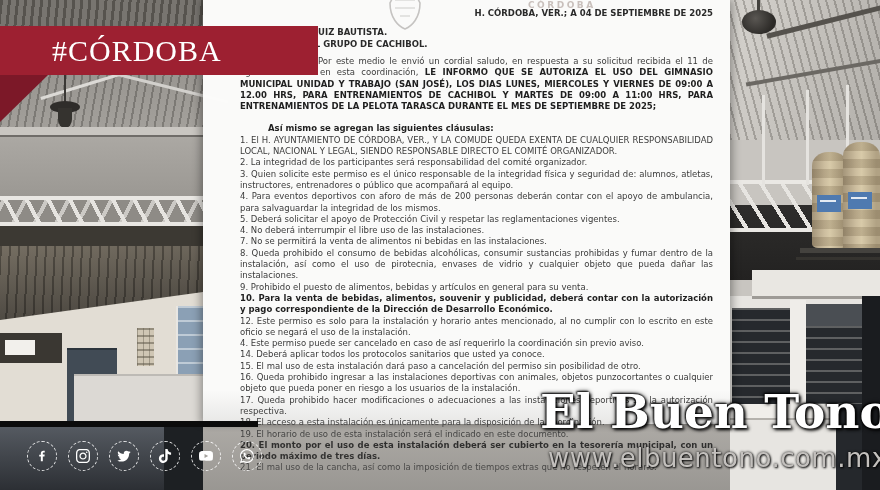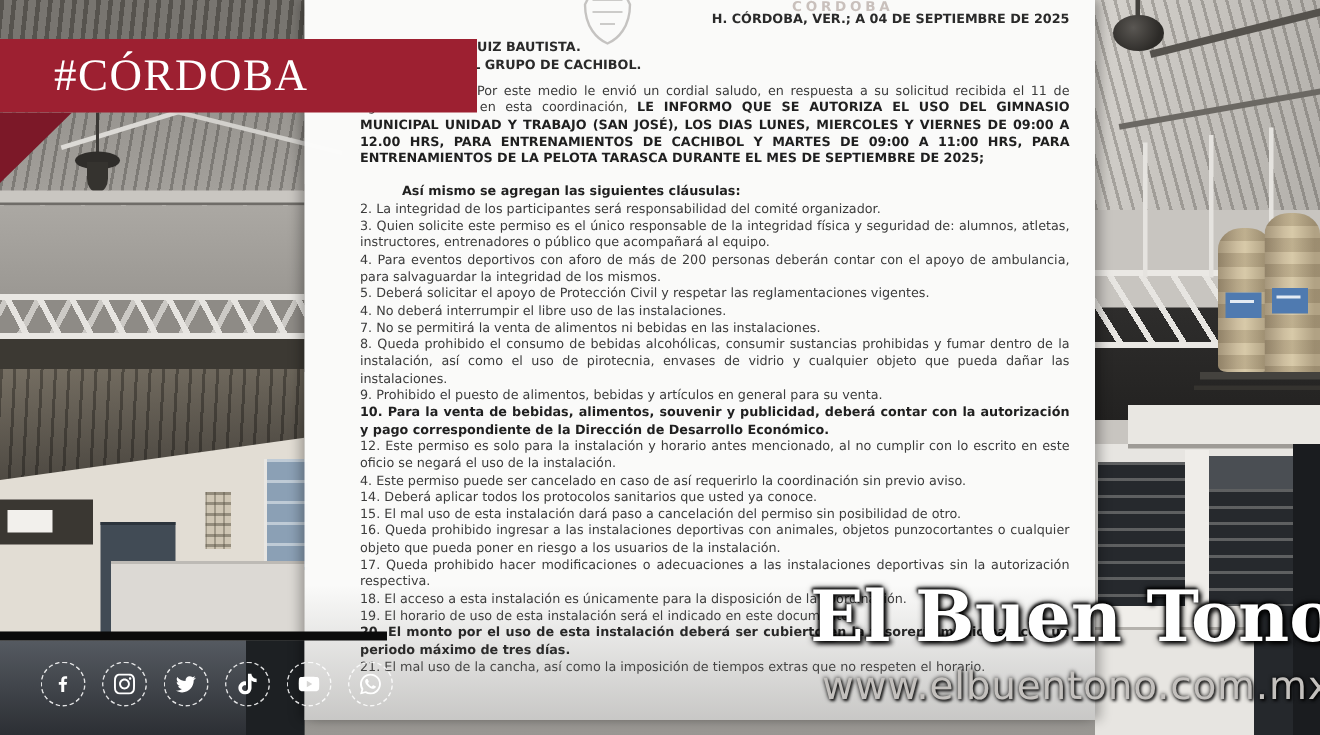--- a/index.html
+++ b/index.html
@@ -90,21 +90,21 @@
   .ph-r-winB{left:806px;top:304px;width:56px;height:108px;background:#26292d;z-index:2;
     background-image:linear-gradient(#4a4e53,#4a4e53),
       repeating-linear-gradient(180deg,rgba(150,150,148,.5) 0 2px,rgba(0,0,0,0) 2px 11px);
     background-size:56px 22px,56px 108px;background-repeat:no-repeat;}
   .ph-r-sidedark{left:862px;top:296px;width:18px;height:194px;background:#1a1c1f;z-index:2;}
   .ph-r-parapet{left:730px;top:404px;width:132px;height:14px;background:#f0eeea;
     border-bottom:2px solid #b5b2ad;z-index:2;}
   .ph-r-door{left:836px;top:404px;width:26px;height:86px;background:#25282c;z-index:3;}
 
   
-  .doc{left:203px;top:0;width:527px;height:480px;background:rgba(252,252,251,.97);
+  .doc{left:203px;top:0;width:527px;height:424px;background:rgba(252,252,251,.97);
        z-index:4;box-shadow:-4px 0 7px rgba(0,0,0,.25),4px 0 7px rgba(0,0,0,.25);
        color:#3b3b3b;}
   .doc-shade{left:203px;top:390px;width:527px;height:100px;z-index:5;
     background:linear-gradient(180deg,rgba(110,108,105,0),rgba(105,103,100,.38));pointer-events:none;}
   .doc-crest{left:180px;top:-14px;width:44px;height:44px;opacity:.55;position:absolute;}
   .doc-city-faint{position:absolute;left:325px;top:0;font-size:9px;font-weight:bold;
     letter-spacing:2.5px;color:#c9c0bc;}
   .doc-header{position:absolute;right:17px;top:8px;text-align:center;font-size:8.5px;
     font-weight:bold;line-height:11.5px;color:#2a2a2a;}
   .doc-addr{position:absolute;left:99px;top:27px;font-size:8.5px;font-weight:bold;
@@ -115,21 +115,21 @@
   .doc-intro .b{font-weight:bold;color:#1f1f1f;}
   .clauses-head{font-weight:bold;color:#1f1f1f;margin-top:11px;margin-left:28px;}
   .clause{text-align:justify;}
   .clause.bold{font-weight:bold;color:#1f1f1f;}
 
   
   .black-bar{left:0;top:421px;width:258px;height:6px;background:#0b0b0b;z-index:6;}
   .banner{left:0;top:26px;width:318px;height:49px;background:#9d2031;z-index:7;
     display:flex;align-items:center;}
   .banner-label{font-family:"Liberation Serif",serif;font-size:30px;color:#ffffff;
-    letter-spacing:1px;padding-left:36px;}
+    letter-spacing:1px;padding-left:52px;}
   .banner-fold{left:0;top:75px;width:48px;height:47px;background:#7c1828;
     clip-path:polygon(0 0,100% 0,0 100%);z-index:7;}
 
   .social-row{left:27px;top:441px;display:flex;gap:11px;z-index:8;position:absolute;}
   .social-circle{width:28px;height:28px;border:1px dashed rgba(255,255,255,.85);
     border-radius:50%;display:flex;align-items:center;justify-content:center;}
   .social-circle svg{width:14px;height:14px;fill:#ffffff;}
 
   .logo{left:540px;top:384px;z-index:9;position:absolute;white-space:nowrap;
     font-family:"DejaVu Serif",serif;font-weight:bold;font-size:47px;color:#ffffff;
@@ -206,20 +206,21 @@
       <div>H. CÓRDOBA, VER.; A 04 DE SEPTIEMBRE DE 2025</div>
     </div>
     <div class="doc-addr">
       <div>A RUIZ BAUTISTA.</div>
       <div>DEL GRUPO DE CACHIBOL.</div>
     </div>
     <div class="doc-body">
       <div class="doc-intro"><span>Por este medio le envió un cordial saludo, en respuesta a su solicitud recibida el 11 de agosto de 2025 en esta coordinación, </span><span class="b">LE INFORMO QUE SE AUTORIZA EL USO DEL GIMNASIO MUNICIPAL UNIDAD Y TRABAJO (SAN JOSÉ), LOS DIAS LUNES, MIERCOLES Y VIERNES DE 09:00 A 12.00 HRS, PARA ENTRENAMIENTOS DE CACHIBOL Y MARTES DE 09:00 A 11:00 HRS, PARA ENTRENAMIENTOS DE LA PELOTA TARASCA DURANTE EL MES DE SEPTIEMBRE DE 2025;</span></div>
       <div class="clauses-head">Así mismo se agregan las siguientes cláusulas:</div>
       <div>
+          <div class="clause">1. El H. AYUNTAMIENTO DE CÓRDOBA, VER., Y LA COMUDE QUEDA EXENTA DE CUALQUIER RESPONSABILIDAD LOCAL, NACIONAL Y LEGAL, SIENDO RESPONSABLE DIRECTO EL COMITÉ ORGANIZADOR.</div>
           <div class="clause">2. La integridad de los participantes será responsabilidad del comité organizador.</div>
           <div class="clause">3. Quien solicite este permiso es el único responsable de la integridad física y seguridad de: alumnos, atletas, instructores, entrenadores o público que acompañará al equipo.</div>
           <div class="clause">4. Para eventos deportivos con aforo de más de 200 personas deberán contar con el apoyo de ambulancia, para salvaguardar la integridad de los mismos.</div>
           <div class="clause">5. Deberá solicitar el apoyo de Protección Civil y respetar las reglamentaciones vigentes.</div>
           <div class="clause">4. No deberá interrumpir el libre uso de las instalaciones.</div>
           <div class="clause">7. No se permitirá la venta de alimentos ni bebidas en las instalaciones.</div>
           <div class="clause">8. Queda prohibido el consumo de bebidas alcohólicas, consumir sustancias prohibidas y fumar dentro de la instalación, así como el uso de pirotecnia, envases de vidrio y cualquier objeto que pueda dañar las instalaciones.</div>
           <div class="clause">9. Prohibido el puesto de alimentos, bebidas y artículos en general para su venta.</div>
           <div class="clause bold">10. Para la venta de bebidas, alimentos, souvenir y publicidad, deberá contar con la autorización y pago correspondiente de la Dirección de Desarrollo Económico.</div>
           <div class="clause">12. Este permiso es solo para la instalación y horario antes mencionado, al no cumplir con lo escrito en este oficio se negará el uso de la instalación.</div>

